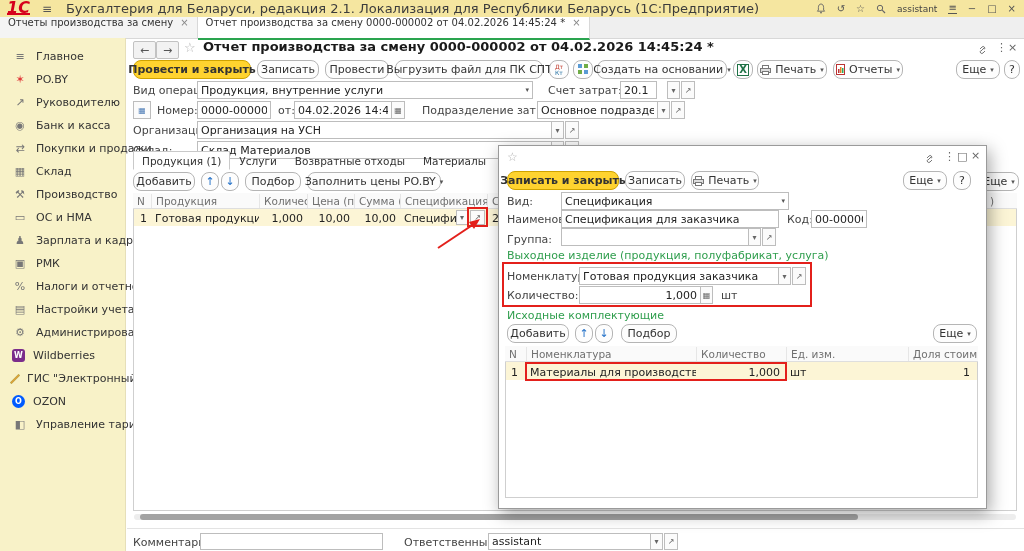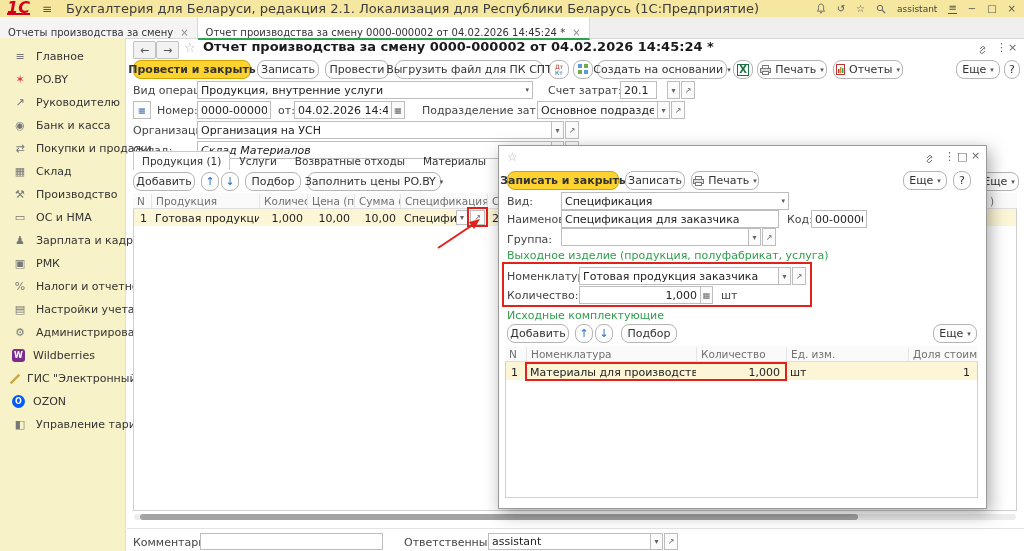--- a/index.html
+++ b/index.html
@@ -8,21 +8,21 @@
   
   .topbar{position:absolute;left:0;top:0;width:1024px;height:17px;background:#f5e6a0;display:flex;align-items:center;}
   .logo{font-weight:bold;font-style:italic;color:#d6001c;font-size:16px;margin-left:7px;border-bottom:2px solid #d6001c;line-height:10px;}
   .hamb{color:#555;font-size:12px;margin-left:12px;}
   .apptitle{font-size:13px;color:#3c3c3c;margin-left:14px;white-space:nowrap;}
   .tb-right{margin-left:auto;display:flex;align-items:center;gap:11px;margin-right:8px;color:#555;}
   .tb-ic{font-size:10px;line-height:10px;color:#555;}
   .username{font-size:9px;color:#444;}
   
   .tabbar{position:absolute;left:0;top:17px;width:1024px;height:21px;background:#efefef;border-bottom:1px solid #d8d8d8;display:flex;}
-  .wtab{height:21px;display:flex;align-items:flex-end;padding:0 8px;font-size:10px;color:#333;border-right:1px solid #d8d8d8;background:#f4f4f4;white-space:nowrap;gap:7px;}
+  .wtab{height:21px;display:flex;align-items:flex-start;padding:0 8px;font-size:10px;color:#333;border-right:1px solid #d8d8d8;background:#f4f4f4;white-space:nowrap;gap:7px;}
   .wtab.active{background:#fff;border-bottom:2px solid #2aa44f;}
   .tabclose{color:#888;font-size:10px;}
   
   .sidebar{position:absolute;left:0;top:38px;width:126px;height:513px;background:#f8f2c8;border-right:1px solid #e6dfb9;padding-top:7px;box-sizing:border-box;}
   .sitem{height:23px;display:flex;align-items:center;padding-left:12px;cursor:default;}
   .sic{width:16px;text-align:center;font-size:11px;color:#777;flex:none;}
   .sic.red{color:#e03a3a;}
   .slabel{margin-left:8px;font-size:11px;color:#333;white-space:nowrap;}
   .badge-wb{width:13px;height:13px;background:#7b2d8b;border-radius:3px;color:#fff;font-size:8px;font-weight:bold;display:flex;align-items:center;justify-content:center;}
   .badge-oz{width:13px;height:13px;background:#005bff;border-radius:50%;color:#fff;font-size:8px;font-weight:bold;display:flex;align-items:center;justify-content:center;}
@@ -264,21 +264,21 @@
   <div class="fb" style="left:671px;top:101px;width:14px;height:18px;">↗</div>
 
   <span class="lbl" style="left:133px;top:124px;">Организация:</span>
   <div class="inp" style="left:197px;top:121px;width:355px;height:18px;">
       <span class="val">Организация на УСН</span>
     </div>
   <div class="fb" style="left:551px;top:121px;width:13px;height:18px;">▾</div>
   <div class="fb" style="left:565px;top:121px;width:14px;height:18px;">↗</div>
 
   <span class="lbl" style="left:133px;top:144px;">Склад:</span>
-  <div class="inp" style="left:197px;top:141px;width:355px;height:18px;font-style:italic;">
+  <div class="inp" style="left:197px;top:141px;width:355px;height:18px;">
       <span class="val">Склад Материалов</span>
     </div>
   <div class="fb" style="left:551px;top:141px;width:13px;height:18px;">▾</div>
   <div class="fb" style="left:565px;top:141px;width:14px;height:18px;">↗</div>
 
   <div class="dtabs">
     <div class="dtab active">Продукция (1)</div>
     <div class="dtab">Услуги</div>
     <div class="dtab">Возвратные отходы</div>
     <div class="dtab">Материалы</div>

